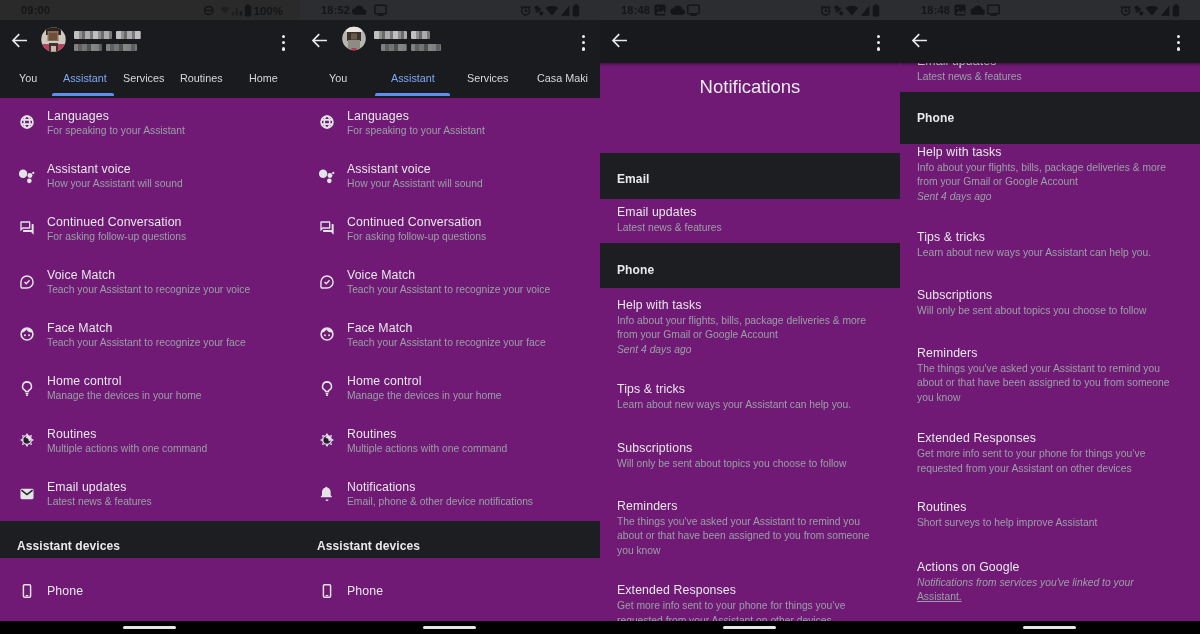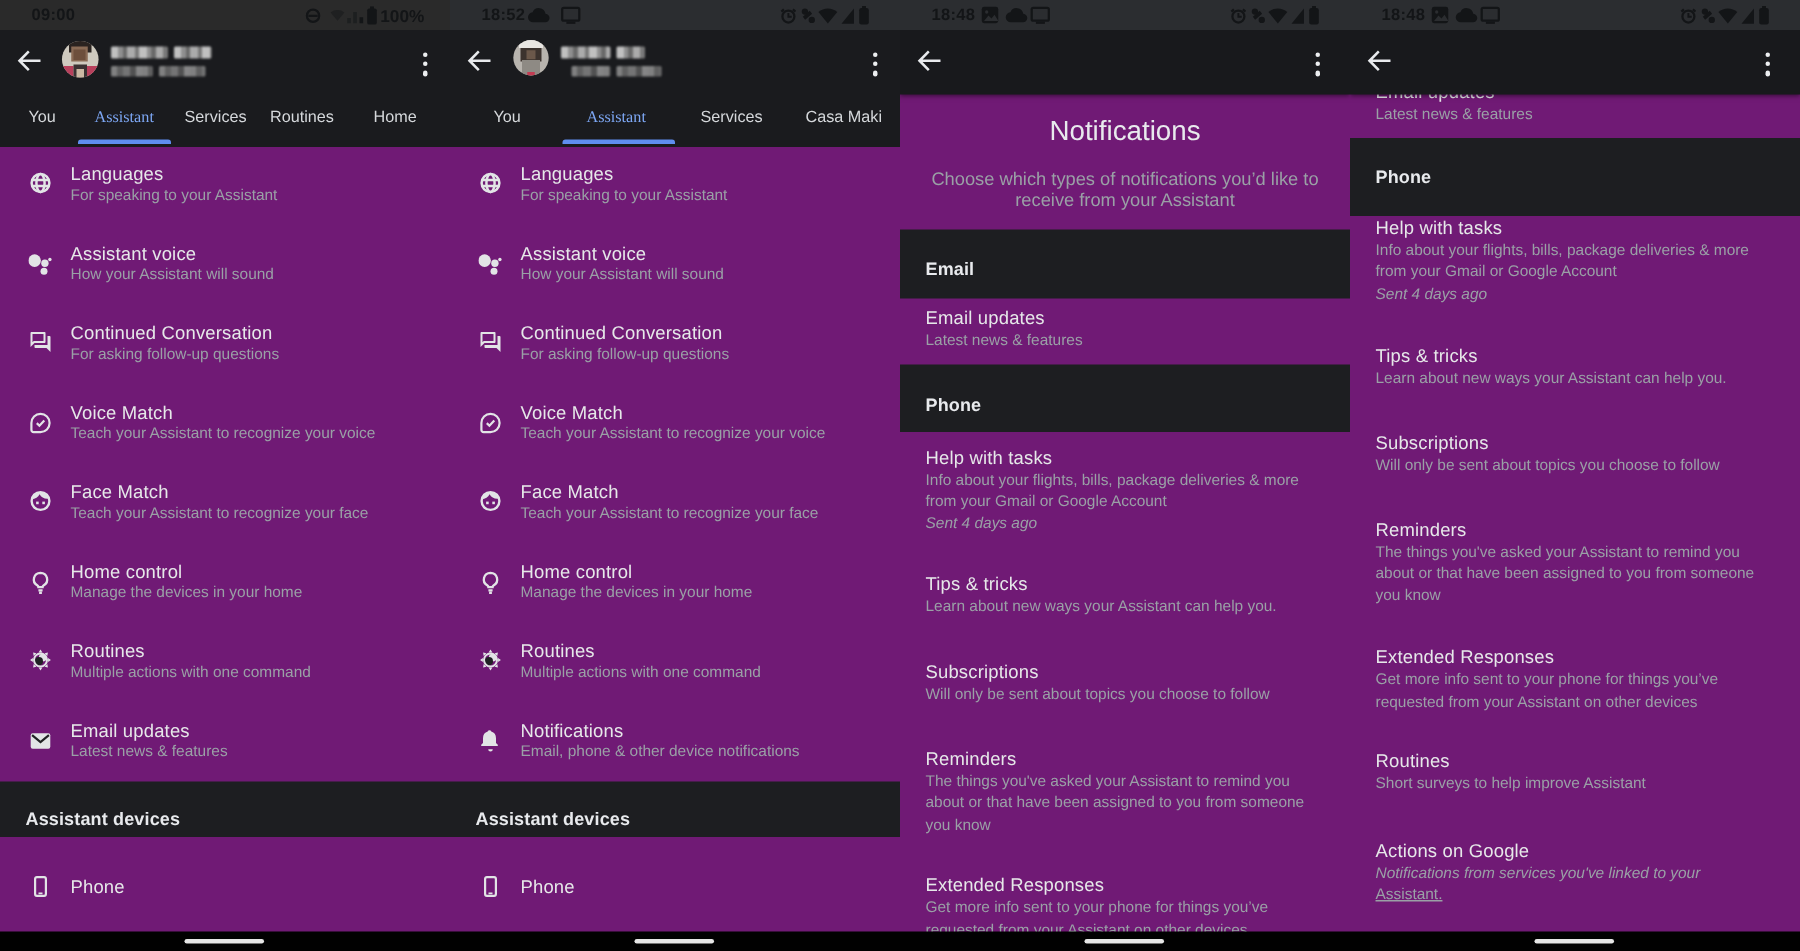--- a/index.html
+++ b/index.html
@@ -14,21 +14,21 @@
 .ab { position:absolute; top:20px; left:0; width:100%; background:#1a1b1e; z-index:8; }
 .ab12 { height:78px; }
 .ab34 { height:43px; background:#18191c; box-shadow:0 1px 3px rgba(0,0,0,0.5); }
 .arr { position:absolute; left:11px; top:13px; }
 .dots { position:absolute; top:15px; width:4px; }
 .dots i { display:block; width:3.4px; height:3.4px; border-radius:50%; background:#eceef0; margin-bottom:2.7px; }
 .ava { position:absolute; filter:blur(0.4px); }
 .redact { position:absolute; background:repeating-linear-gradient(90deg,#c9c9c9 0 5px,#969696 5px 8px,#6e6e6e 8px 11px,#b3b3b3 11px 16px,#7e7e7e 16px 19px); border-radius:1px; filter:blur(0.7px); opacity:0.95; }
 .redact.r2 { opacity:0.8; background:repeating-linear-gradient(90deg,#9a9a9a 0 4px,#717171 4px 8px,#8b8b8b 8px 13px,#5f5f5f 13px 17px,#a0a0a0 17px 21px); }
 .tab { position:absolute; font-size:10.8px; color:#d5d8db; }
-.tba { color:#7da7f4;font-family:Liberation Serif, serif; }
+.tba { color:#7da7f4; }
 .tabul { position:absolute; top:73px; height:3px; border-radius:2px 2px 0 0; background:#5f8ef0; }
 .t { position:absolute; font-size:12.3px; letter-spacing:0.12px; line-height:14px; color:#e6e8e9; white-space:nowrap; }
 .s { position:absolute; font-size:10.3px; line-height:13px; color:#9aa0a6; white-space:nowrap; }
 .h { position:absolute; font-size:12px; line-height:14px; font-weight:bold; color:#e8eaed; white-space:nowrap; letter-spacing:0.1px; }
 .hband { position:absolute; left:0; width:100%; background:#1d1e21; }
 .ric { position:absolute; }
 .bigtitle { position:absolute; top:76px; left:0; width:100%; text-align:center; font-size:18.5px; line-height:22px; color:#e8eaed; }
 .bigsub { position:absolute; top:111.5px; left:0; width:100%; text-align:center; font-size:12.2px; line-height:14px; color:#9aa0a6; }
 .navbar { position:absolute; left:0; bottom:0; width:100%; height:13px; background:#010101; z-index:10; }
 .gest { position:absolute; left:122.5px; top:5px; width:53px; height:3px; border-radius:2px; background:#e6e6e6; }
@@ -359,21 +359,20 @@
         <div class="arr"><svg width="17" height="15" viewBox="0 0 17 15">
             <path d="M8.2 1.2L2 7.5l6.2 6.3M2.6 7.5H16" fill="none" stroke="#e8eaed" stroke-width="1.7"></path>
           </svg></div>
         <div class="dots" style="left:277px">
           <i></i>
           <i></i>
           <i></i>
         </div>
       </div>
   <div class="bigtitle">Notifications</div>
-<div class="bigsub">Choose which types of notifications you’d like to<br>receive from your Assistant</div>
 <div class="hband" style="top:153px;height:46px"></div>
 <div class="h" style="left:17px;top:172px">Email</div>
 <div class="t" style="left:17px;top:205px">Email updates</div>
 <div class="s" style="left:17px;top:221.0px;">Latest news &amp; features</div>
 <div class="hband" style="top:243px;height:45px"></div>
 <div class="h" style="left:17px;top:263px">Phone</div>
 <div class="t" style="left:17px;top:297.5px">Help with tasks</div>
 <div class="s" style="left:17px;top:313.5px;">Info about your flights, bills, package deliveries &amp; more</div>
 <div class="s" style="left:17px;top:328.0px;">from your Gmail or Google Account</div>
 <div class="s" style="left:17px;top:342.5px;font-style:italic;">Sent 4 days ago</div>

